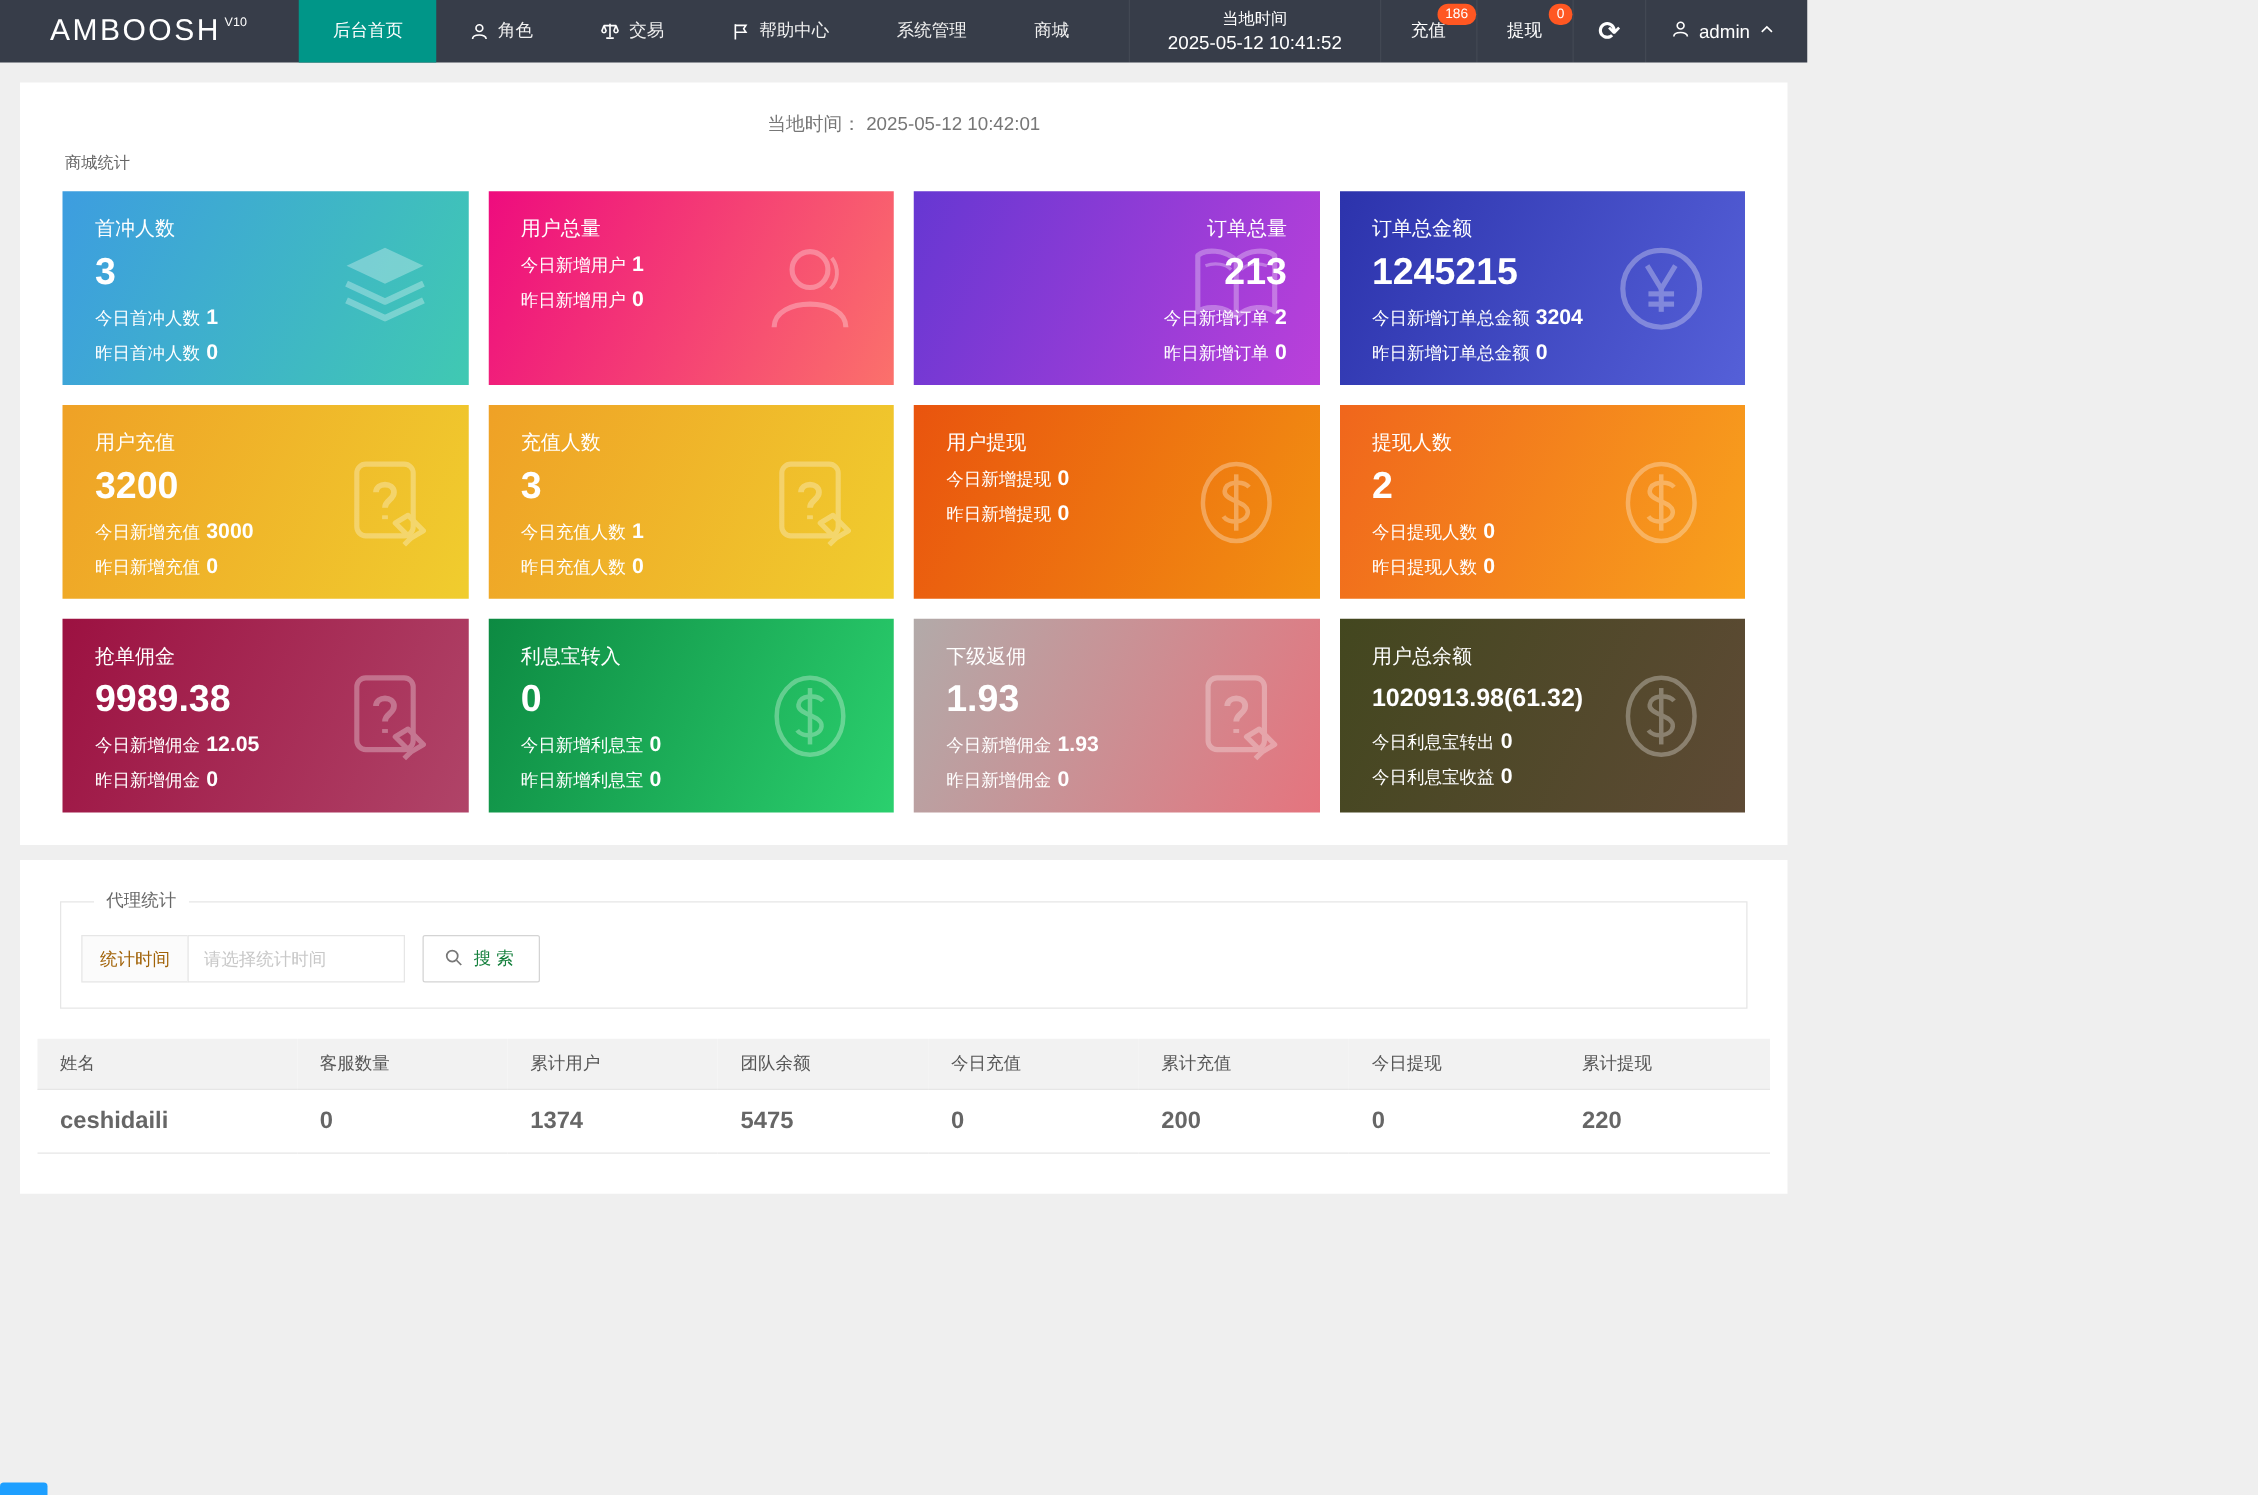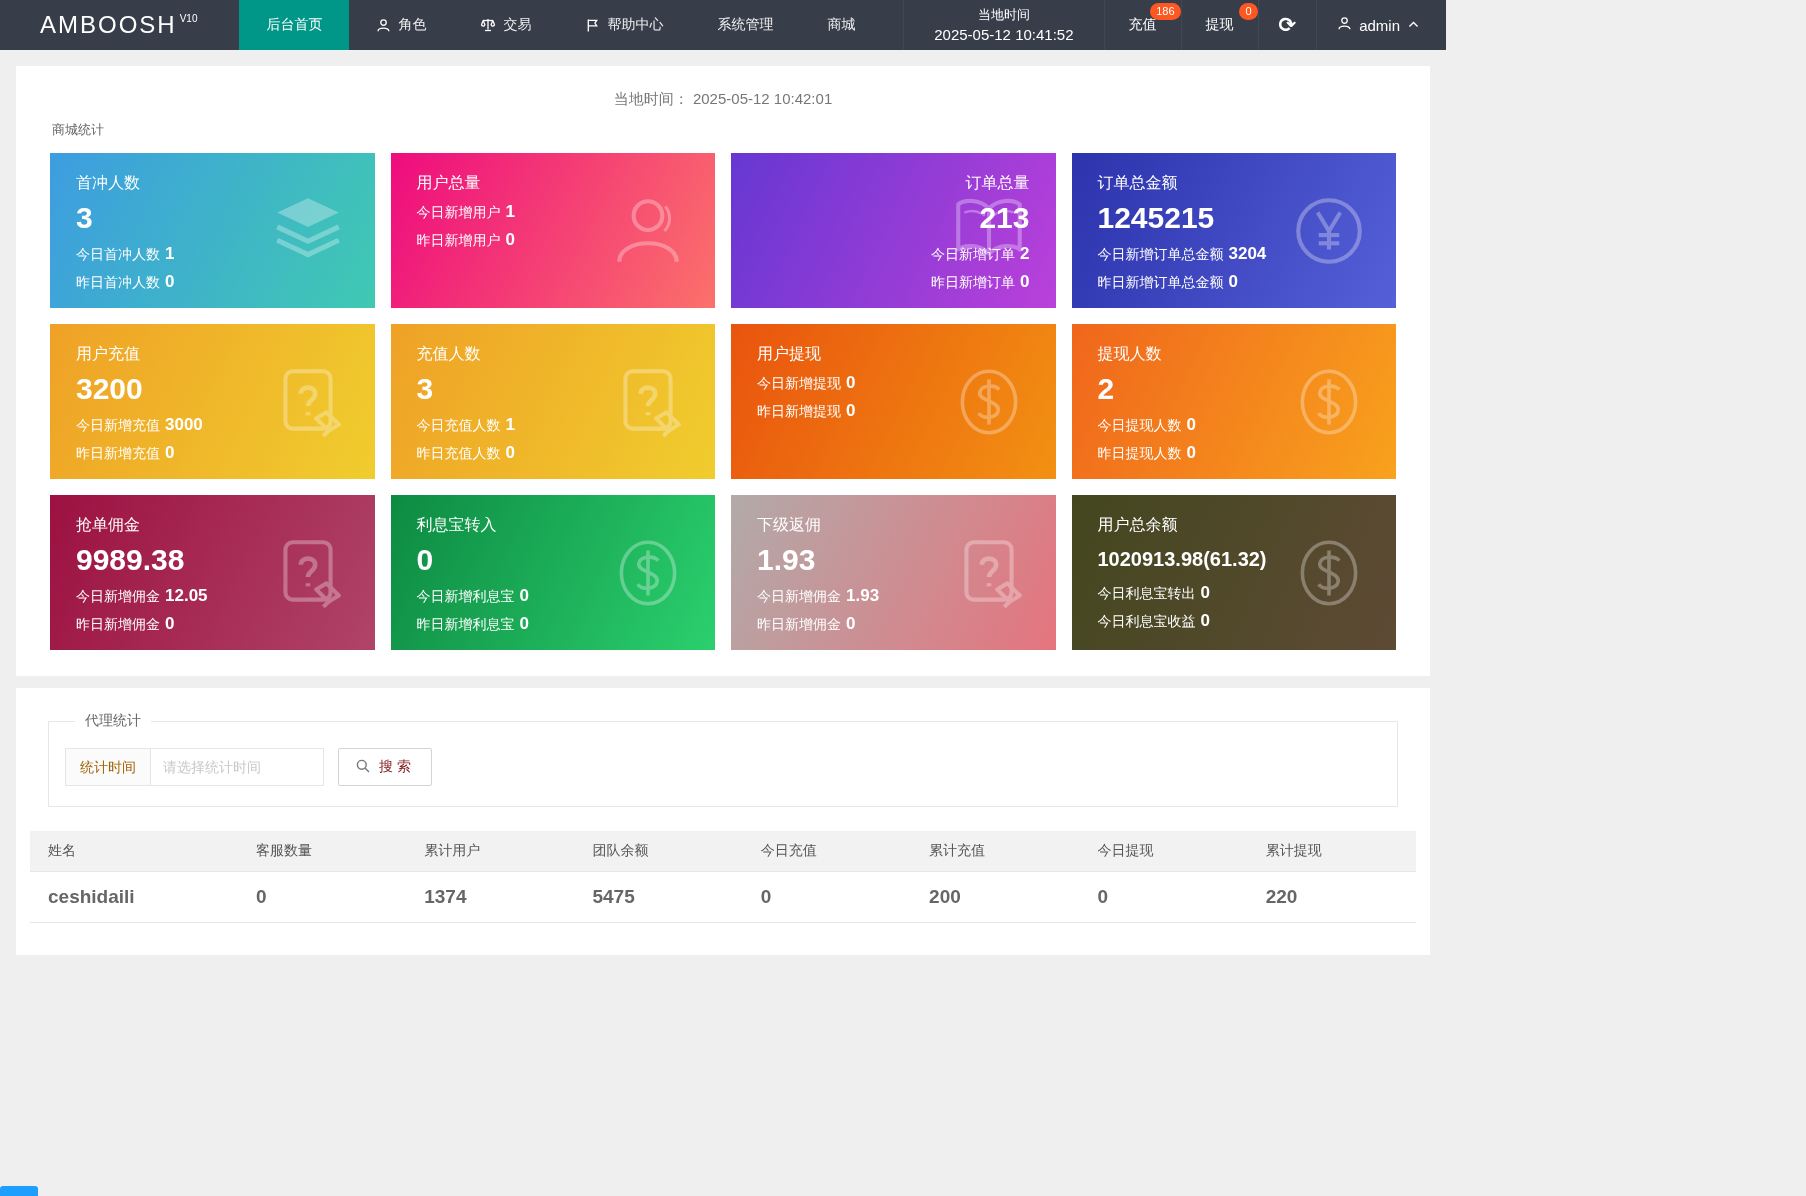--- a/index.html
+++ b/index.html
@@ -40,21 +40,21 @@
   .card-icon svg { width:100%; height:100%; }
 
   
   .panel-agent { margin-top:12px; padding:24px 14px 32px 14px; }
   .fieldset { border:1px solid #e6e6e6; margin:0 18px; padding:18px 16px 20px 16px; }
   .fieldset legend { font-size:14px; color:#666; padding:0 10px; margin-left:10px; }
   .filter-row { display:flex; align-items:center; }
   .addon { height:38px; line-height:36px; background:#fbfbfb; border:1px solid #e6e6e6; padding:0 14px; font-size:14px; color:#a16207; }
   .stat-input { height:38px; width:174px; border:1px solid #e6e6e6; margin-left:-1px; padding:0 12px; font-size:14px; color:#333; outline:none; }
   .stat-input::placeholder { color:#c8c8c8; }
-  .search-btn { margin-left:14px; height:38px; padding:0 16px; background:#fff; border:1px solid #d4d4d4; border-radius:2px; font-size:14px; color:#7f1d1d; display:inline-flex; align-items:center; gap:8px; cursor:pointer; letter-spacing:4px; }
+  .search-btn { margin-left:14px; height:38px; padding:0 16px; background:#fff; border:1px solid #d4d4d4; border-radius:2px; font-size:14px; color:#15803d; display:inline-flex; align-items:center; gap:8px; cursor:pointer; letter-spacing:4px; }
   .agent-table { width:100%; margin-top:24px; border-collapse:collapse; }
   .agent-table th { background:#f2f2f2; font-weight:normal; text-align:left; padding:11px 18px; font-size:14px; color:#555; border-bottom:1px solid #e6e6e6; }
   .agent-table th:first-child { width:15%; }
   .agent-table td { padding:14px 18px; font-size:19px; color:#666; border-bottom:1px solid #e6e6e6;font-weight:bold; }
 
   .bottom-accent { position:absolute; left:0; bottom:0; width:38px; height:10px; background:#1e9fff; border-radius:3px 3px 0 0; }
 </style>
 </head>
 <body>
 

